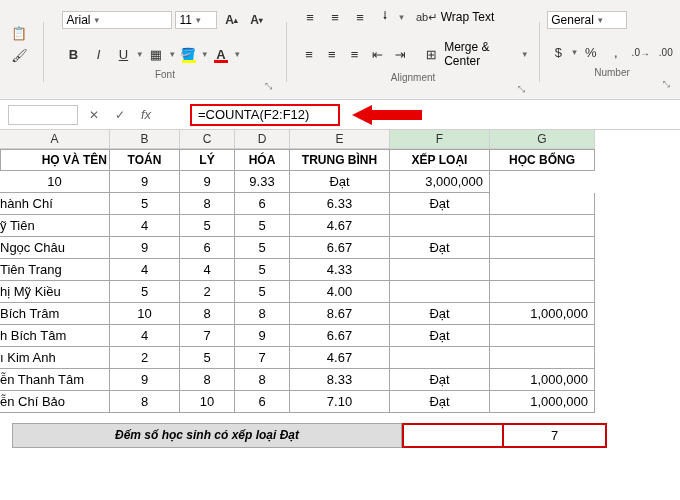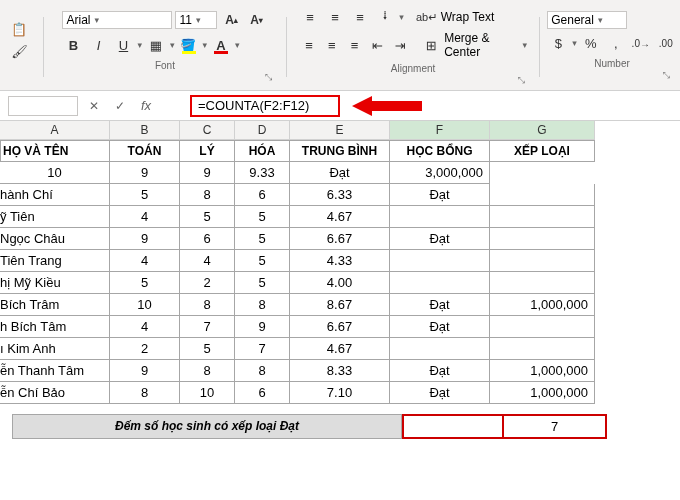--- a/index.html
+++ b/index.html
@@ -2,21 +2,21 @@
 <html><head>
 <meta charset="utf-8">
 <style>
 * { margin: 0; padding: 0; box-sizing: border-box; }
 body { font-family: "Segoe UI", Arial, sans-serif; font-size: 12px; background: #fff; width: 680px; height: 500px; overflow: hidden; }
 
 
 .ribbon { background: #f3f2f1; border-bottom: 1px solid #d1d1d1; padding: 4px 0 0 0; }
 .ribbon-row { display: flex; align-items: center; padding: 2px 8px; gap: 8px; }
 .ribbon-sep { width: 1px; height: 60px; background: #d1d1d1; margin: 0 4px; }
-.group-controls { display: flex; flex-direction: column; gap: 3px; }
+.group-controls { display: flex; flex-direction: column; gap: 12px; }
 .group-label { font-size: 10px; color: #666; margin-top: 4px; text-align: center; }
 .ctrl-row { display: flex; align-items: center; gap: 3px; }
 .font-sel, .size-sel, .num-sel { border: 1px solid #c8c6c4; background: #fff; font-size: 12px; padding: 1px 3px; display: flex; align-items: center; gap: 4px; }
 .font-sel { width: 110px; }
 .size-sel { width: 42px; }
 .num-sel { width: 80px; }
 .sm-btn { width: 22px; height: 22px; display: flex; align-items: center; justify-content: center; font-size: 13px; color: #333; cursor: pointer; border: 1px solid transparent; }
 .chev { font-size: 9px; color: #666; }
 .aa-inc, .aa-dec { font-size: 12px; font-weight: bold; }
 .expand { position: absolute; right: 2px; bottom: 2px; font-size: 9px; color: #666; }
@@ -30,21 +30,21 @@
 .formula-input { border: 2px solid #e60000; padding: 1px 6px; height: 22px; display: flex; align-items: center; font-size: 13px; min-width: 150px; margin-left: 28px; }
 .arrow-red { width: 70px; height: 24px; margin-left: 6px; }
 .arrow-red svg { width: 100%; height: 100%; }
 
 
 .grid { overflow: hidden; }
 .gcols { display: grid; grid-template-columns: 110px 70px 55px 55px 100px 100px 105px; }
 .colhdr { background: #f3f2f1; border-right: 1px solid #d1d1d1; border-bottom: 1px solid #d1d1d1; text-align: center; font-size: 12px; color: #333; padding: 2px 0; }
 .colhdr.sel { background: #d2e8d4; }
 .hdr-cell { background: #fff; border-right: 1px solid #a6a6a6; border-bottom: 1px solid #a6a6a6; border-top: 1px solid #a6a6a6; text-align: center; font-weight: bold; font-size: 12px; padding: 3px 2px; }
-.hdr-cell:first-child { border-left: 1px solid #a6a6a6; text-align: left; }
+.hdr-cell:first-child { border-left: 1px solid #a6a6a6; text-align: right; }
 .dcell { background: #fff; border-right: 1px solid #a6a6a6; border-bottom: 1px solid #a6a6a6; text-align: center; font-size: 13px; padding: 3px 2px; }
 .dcell.left { text-align: left; padding-left: 0; }
 .dcell.right { text-align: right; padding-right: 6px; }
 .dcell:first-child { border-left: none; }
 
 .summary-row { display: grid; grid-template-columns: 390px 100px 105px; margin-top: 10px; padding-left: 12px; }
 .summary-label { background: #ddd; border: 1px solid #a6a6a6; font-style: italic; font-weight: bold; text-align: center; padding: 4px 2px; font-size: 12px; }
 .summary-gap { border: 2px solid #c00; border-right: none; background: #fff; }
 .summary-val { background: #fff; border: 2px solid #107c41; text-align: center; padding: 3px 2px; font-size: 13px; outline: 2px solid #c00; outline-offset: -2px; }
 </style>
@@ -172,22 +172,22 @@
       <div class="colhdr">E</div>
       <div class="colhdr sel">F</div>
       <div class="colhdr sel">G</div>
     </div>
   <div class="gcols" id="data-headers">
       <div class="hdr-cell">HỌ VÀ TÊN</div>
       <div class="hdr-cell">TOÁN</div>
       <div class="hdr-cell">LÝ</div>
       <div class="hdr-cell">HÓA</div>
       <div class="hdr-cell">TRUNG BÌNH</div>
+      <div class="hdr-cell">XẾP LOẠI</div>
       <div class="hdr-cell">HỌC BỔNG</div>
-      <div class="hdr-cell">XẾP LOẠI</div>
     </div>
   <div id="data-body">
       <div class="gcols">
         <div class="dcell">10</div>
         <div class="dcell">9</div>
         <div class="dcell">9</div>
         <div class="dcell">9.33</div>
         <div class="dcell">Đạt</div>
         <div class="dcell right">3,000,000</div>
       </div>

